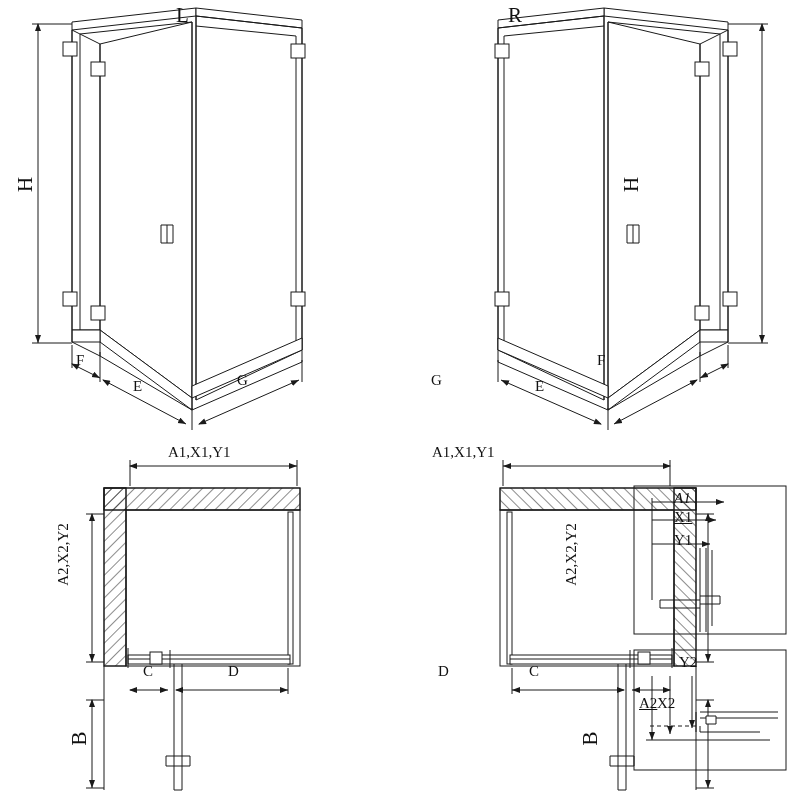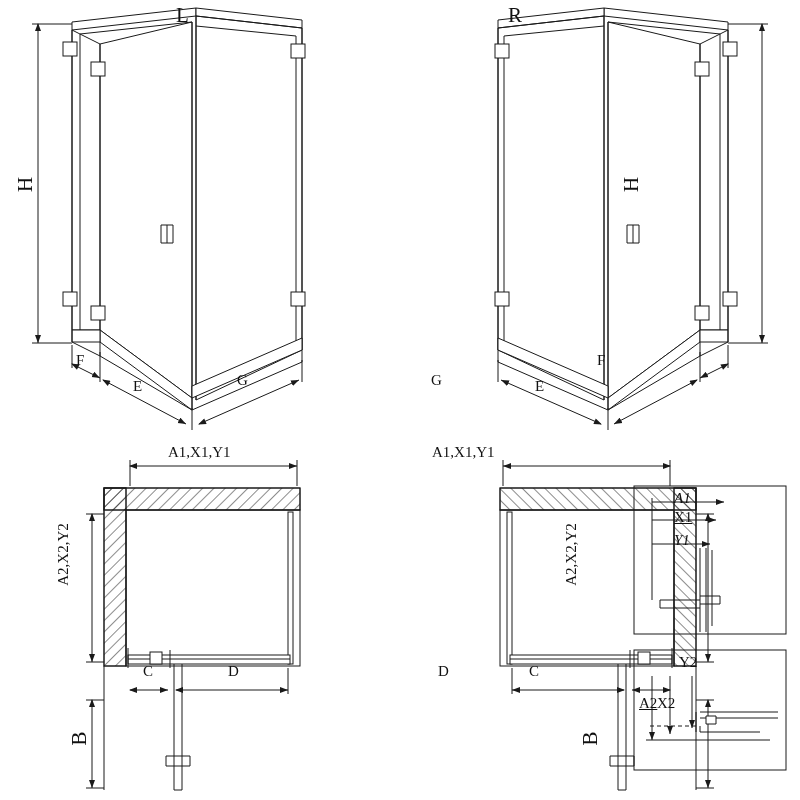--- a/index.html
+++ b/index.html
@@ -290,19 +290,19 @@
   <div class="lbl" style="left:143px;top:663px;">C</div>
   <div class="lbl" style="left:228px;top:663px;">D</div>
   <div class="lbl big vert" style="left:72px;top:726px;transform:rotate(-90deg);">B</div>
 
   <div class="lbl" style="left:529px;top:663px;">C</div>
   <div class="lbl" style="left:438px;top:663px;">D</div>
   <div class="lbl big vert" style="left:583px;top:726px;transform:rotate(-90deg);">B</div>
 
   <div class="lbl" style="left:674px;top:490px;font-style:italic;">A1</div>
   <div class="lbl" style="left:674px;top:509px;text-decoration:underline;">X1</div>
-  <div class="lbl" style="left:674px;top:532px;font-style:italic;">Y1</div>
+  <div class="lbl" style="left:674px;top:532px;">Y1</div>
 
   <div class="lbl" style="left:639px;top:695px;text-decoration:underline;">A2</div>
   <div class="lbl" style="left:657px;top:695px;">X2</div>
   <div class="lbl" style="left:679px;top:654px;">Y2</div>
 
 </div>
 
 </body></html>

